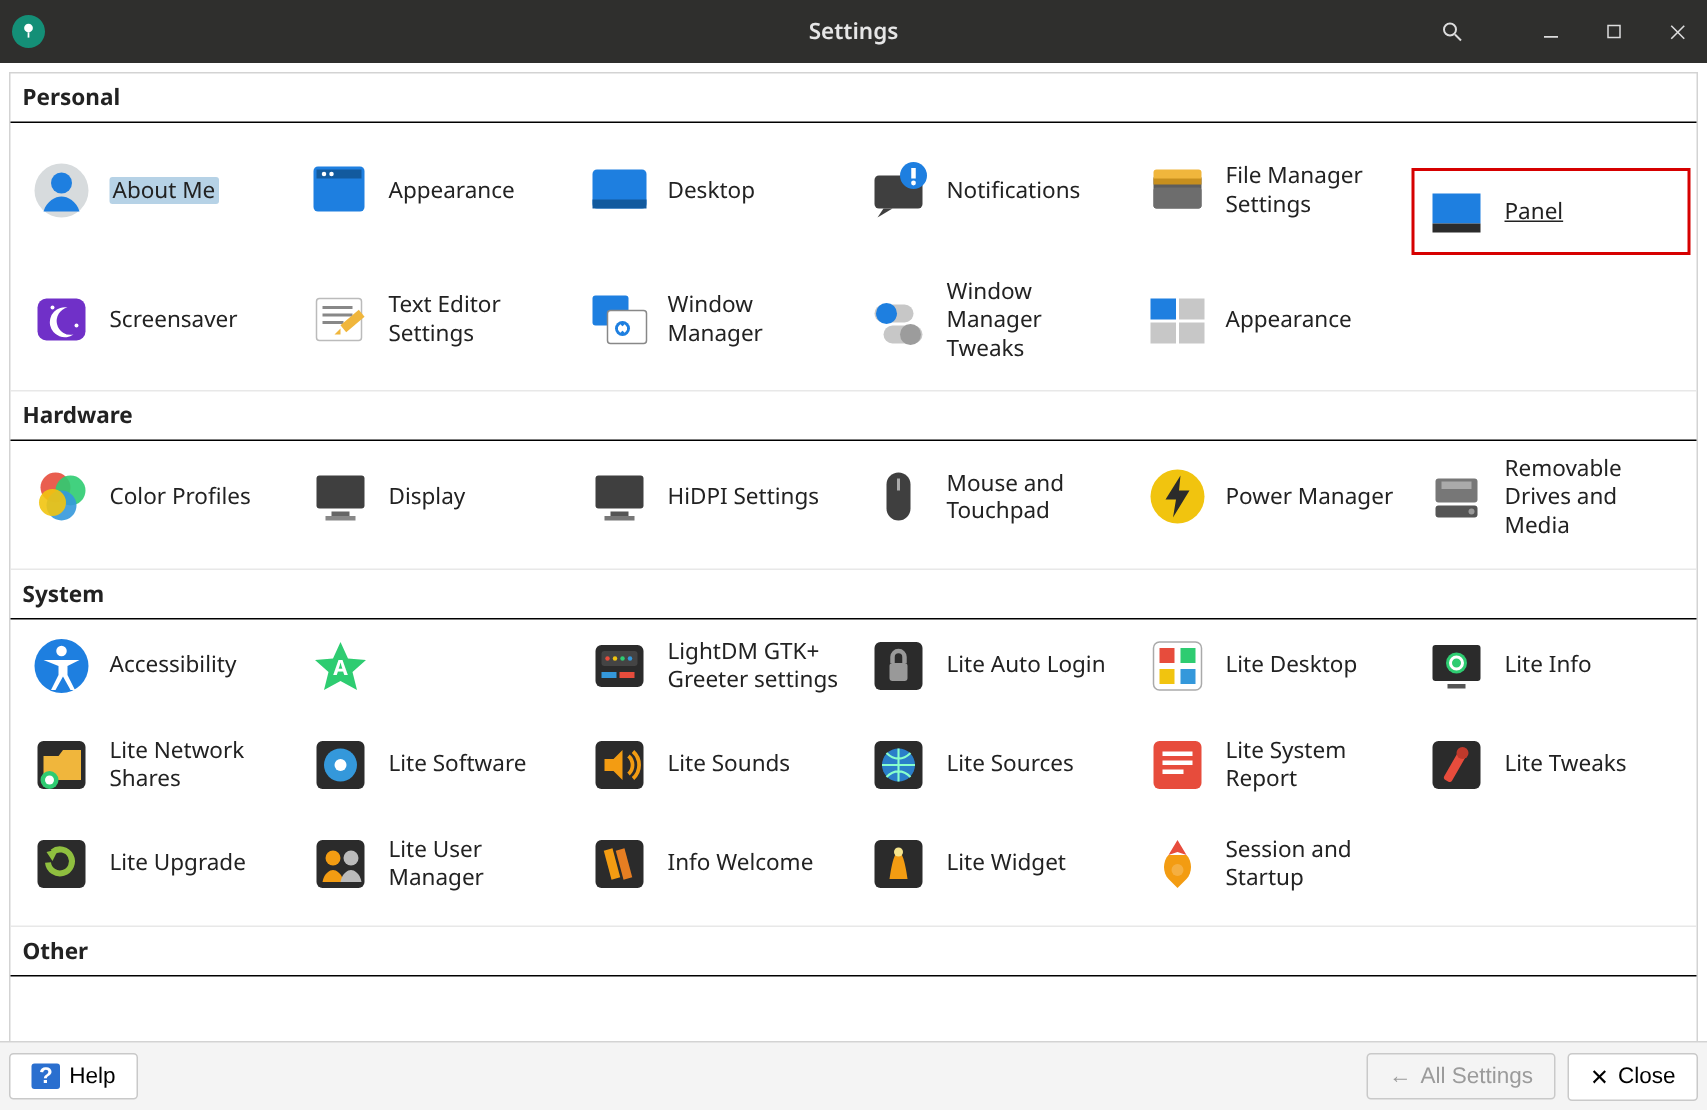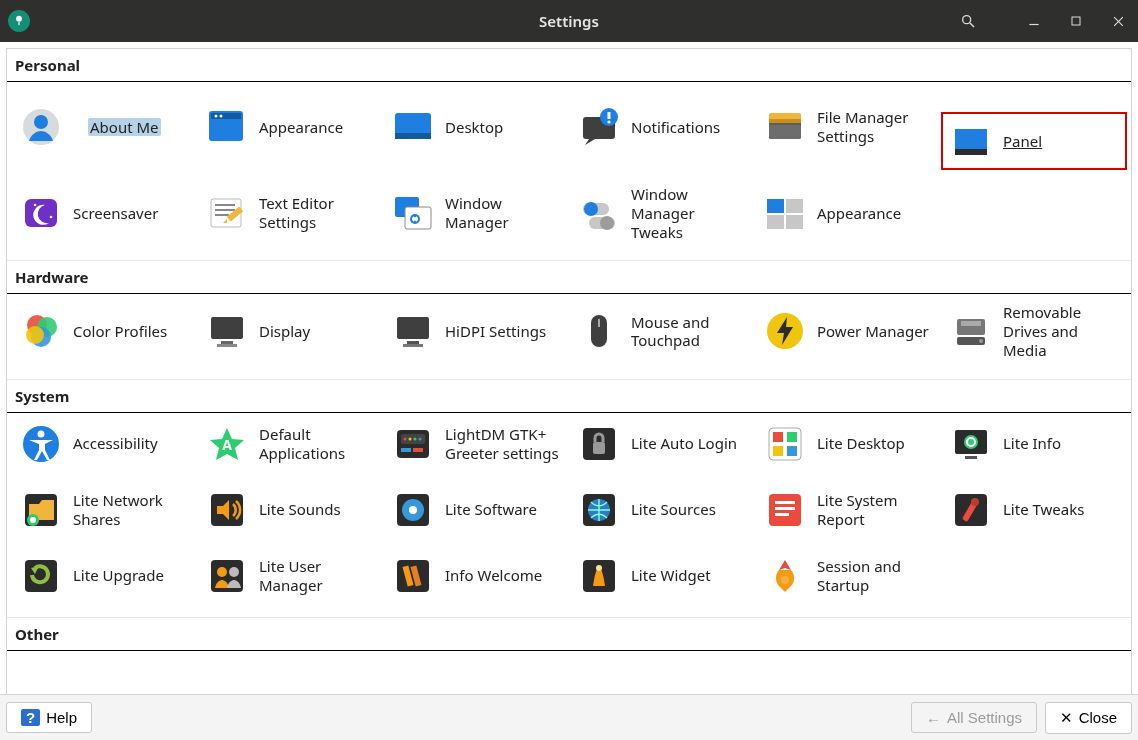--- a/index.html
+++ b/index.html
@@ -92,21 +92,20 @@
   }
   .item .label {
     line-height: 1.25;
   }
   .item.highlighted { border: 2px solid #d60000; margin-top: 28px; }
   .item.highlighted .label { text-decoration: underline; }
   .item.selected .label {
     background: #b6d2e6;
     padding: 0 2px;
     border-radius: 2px;
-    margin-left: 15px;
   }
   
   .svg-ic { width: 40px; height: 40px; }
   .footer {
     height: 46px;
     background: #f4f4f4;
     border-top: 1px solid #d3d3d3;
     display: flex;
     align-items: center;
     padding: 0 6px;
@@ -367,21 +366,20 @@
           </div>
           <div class="label">Accessibility</div>
         </div>
         <div class="item">
           <div class="icon-box">
             <svg class="svg-ic" viewBox="0 0 40 40">
               <polygon points="20,4 25,15 37,16 28,24 31,36 20,30 9,36 12,24 3,16 15,15" fill="#2ecc71"></polygon>
               <text x="20" y="26" text-anchor="middle" font-size="14" font-weight="bold" fill="#fff">A</text>
             </svg>
           </div>
-          <div class="label">Default Applications</div>
         </div>
         <div class="item">
           <div class="icon-box">
             <svg class="svg-ic" viewBox="0 0 40 40">
               <rect x="4" y="6" width="32" height="28" rx="4" fill="#2b2b2b"></rect>
               <rect x="8" y="10" width="24" height="10" rx="2" fill="#444"></rect>
               <circle cx="12" cy="15" r="1.5" fill="#e74c3c"></circle>
               <circle cx="17" cy="15" r="1.5" fill="#f1c40f"></circle>
               <circle cx="22" cy="15" r="1.5" fill="#2ecc71"></circle>
               <circle cx="27" cy="15" r="1.5" fill="#3498db"></circle>
@@ -432,36 +430,36 @@
               <circle cx="12" cy="30" r="6" fill="#2ecc71"></circle>
               <circle cx="12" cy="30" r="3" fill="#fff"></circle>
             </svg>
           </div>
           <div class="label">Lite Network Shares</div>
         </div>
         <div class="item">
           <div class="icon-box">
             <svg class="svg-ic" viewBox="0 0 40 40">
               <rect x="4" y="4" width="32" height="32" rx="4" fill="#2b2b2b"></rect>
+              <circle cx="20" cy="20" r="11" fill="#3498db"></circle>
+              <circle cx="20" cy="20" r="4" fill="#fff"></circle>
+            </svg>
+          </div>
+          <div class="label">Lite Software</div>
+        </div>
+        <div class="item">
+          <div class="icon-box">
+            <svg class="svg-ic" viewBox="0 0 40 40">
+              <rect x="4" y="4" width="32" height="32" rx="4" fill="#2b2b2b"></rect>
               <polygon points="10,16 16,16 22,10 22,30 16,24 10,24" fill="#f39c12"></polygon>
               <path d="M26 14a8 8 0 0 1 0 12" fill="none" stroke="#f39c12" stroke-width="2.5"></path>
               <path d="M29 11a12 12 0 0 1 0 18" fill="none" stroke="#f39c12" stroke-width="2.5"></path>
             </svg>
           </div>
           <div class="label">Lite Sounds</div>
-        </div>
-        <div class="item">
-          <div class="icon-box">
-            <svg class="svg-ic" viewBox="0 0 40 40">
-              <rect x="4" y="4" width="32" height="32" rx="4" fill="#2b2b2b"></rect>
-              <circle cx="20" cy="20" r="11" fill="#3498db"></circle>
-              <circle cx="20" cy="20" r="4" fill="#fff"></circle>
-            </svg>
-          </div>
-          <div class="label">Lite Software</div>
         </div>
         <div class="item">
           <div class="icon-box">
             <svg class="svg-ic" viewBox="0 0 40 40">
               <rect x="4" y="4" width="32" height="32" rx="4" fill="#2b2b2b"></rect>
               <circle cx="20" cy="20" r="11" fill="#2a7ec9"></circle>
               <path d="M9 20h22M20 9v22M12 12c5 5 11 5 16 0M12 28c5-5 11-5 16 0" stroke="#8fc" stroke-width="1.4" fill="none"></path>
             </svg>
           </div>
           <div class="label">Lite Sources</div>

